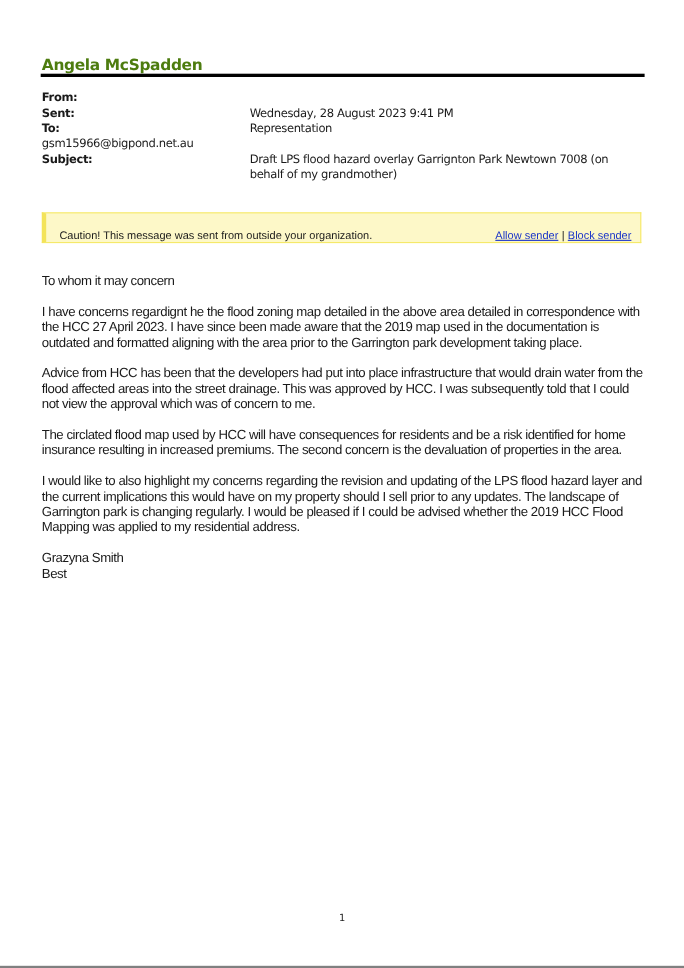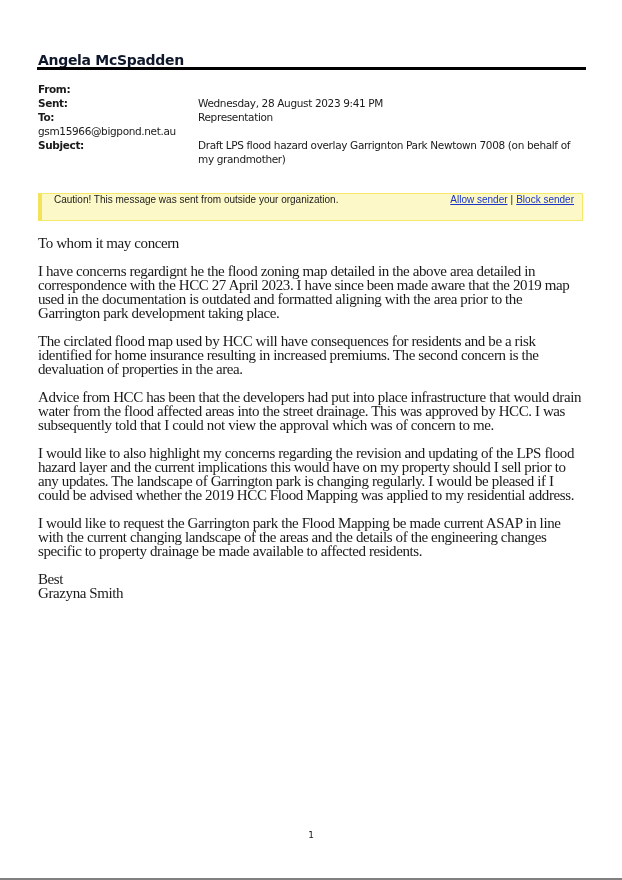--- a/index.html
+++ b/index.html
@@ -2,36 +2,36 @@
 <html><head>
 <meta charset="utf-8">
 <style>
   html, body { margin: 0; padding: 0; }
   body {
     width: 622px; height: 880px; background: #ffffff; position: relative; overflow: hidden;
     font-family: "Liberation Sans", sans-serif; color: #1a1a1a;
   }
   .page-bottom-line { position: absolute; left: 0; right: 0; bottom: 0; height: 2px; background: #808080; }
   .sender-name {
-    position: absolute; left: 38px; top: 52px; font-weight: bold; font-size: 14px; color: #0f172a;
+    position: absolute; left: 38px; top: 52px; font-weight: bold; font-size: 14px; color: #4d7c0f;
     font-family: "DejaVu Sans", sans-serif; letter-spacing: -0.3px;
   }
   .header-rule { position: absolute; left: 37px; width: 549px; top: 67px; height: 3px; background: #000; }
   .meta { position: absolute; left: 38px; top: 82px; width: 548px; font-size: 10.5px; line-height: 14px; font-family: "DejaVu Sans", sans-serif; letter-spacing: -0.35px; }
-  .meta-row { display: flex; }
+  .meta-row { display: flex; gap: 29px; }
   .meta-label { width: 160px; font-weight: bold; flex: none; }
   .meta-value { flex: 1; }
   .banner {
     position: absolute; left: 38px; top: 193px; width: 545px; height: 28px;
     background: #fdf8c8; border: 1px solid #f5e96a; border-left: 4px solid #f3e35a; box-sizing: border-box;
-    font-size: 10px; display: flex; align-items: flex-start; justify-content: space-between; padding: 0 8px 0 12px;
+    font-size: 10px; display: flex; align-items: flex-end; justify-content: space-between; padding: 0 8px 0 12px;
   }
   .banner a { color: #1a34c8; text-decoration: underline; cursor: pointer; margin-top: 18px; }
   .banner .sep { color: #1a1a1a; margin: 0 3px; }
-  .body { position: absolute; left: 38px; top: 236px; width: 548px; font-size: 15px; line-height: 14px; font-family: Liberation Serif, serif; letter-spacing: -0.4px; }
+  .body { position: absolute; left: 38px; top: 248px; width: 548px; font-size: 12px; line-height: 14px; font-family: Liberation Sans, sans-serif; letter-spacing: -0.4px; }
   .body p { margin: 0 0 14px 0; }
   .sig p { margin: 0; }
   .page-number { position: absolute; left: 0; right: 0; top: 830px; text-align: center; font-size: 9px; font-family: "DejaVu Sans", sans-serif; }
 </style>
 </head>
 <body>
 
 <div class="sender-name">Angela McSpadden</div>
 <div class="header-rule"></div>
 
@@ -59,24 +59,23 @@
 <div class="banner">
   <span>Caution! This message was sent from outside your organization.</span>
   <span>
     <a>Allow sender</a><span class="sep">|</span><a>Block sender</a>
   </span>
 </div>
 
 <div class="body">
   <p>To whom it may concern</p>
   <p>I have concerns regardignt he the flood zoning map detailed in the above area detailed in correspondence with the HCC 27 April 2023. I have since been made aware that the 2019 map used in the documentation is outdated and formatted aligning with the area prior to the Garrington park development taking place.</p>
+  <p>Advice from HCC has been that the developers had put into place infrastructure that would drain water from the flood affected areas into the street drainage. This was approved by HCC. I was subsequently told that I could not view the approval which was of concern to me.</p>
   <p>The circlated flood map used by HCC will have consequences for residents and be a risk identified for home insurance resulting in increased premiums. The second concern is the devaluation of properties in the area.</p>
-  <p>Advice from HCC has been that the developers had put into place infrastructure that would drain water from the flood affected areas into the street drainage. This was approved by HCC. I was subsequently told that I could not view the approval which was of concern to me.</p>
   <p>I would like to also highlight my concerns regarding the revision and updating of the LPS flood hazard layer and the current implications this would have on my property should I sell prior to any updates. The landscape of Garrington park is changing regularly. I would be pleased if I could be advised whether the 2019 HCC Flood Mapping was applied to my residential address.</p>
-  <p>I would like to request the Garrington park the Flood Mapping be made current ASAP in line with the current changing landscape of the areas and the details of the engineering changes specific to property drainage be made available to affected residents.</p>
   <div class="sig">
+    <p>Grazyna Smith</p>
     <p>Best</p>
-    <p>Grazyna Smith</p>
   </div>
 </div>
 
 <div class="page-number">1</div>
 <div class="page-bottom-line"></div>
 
 </body></html>

